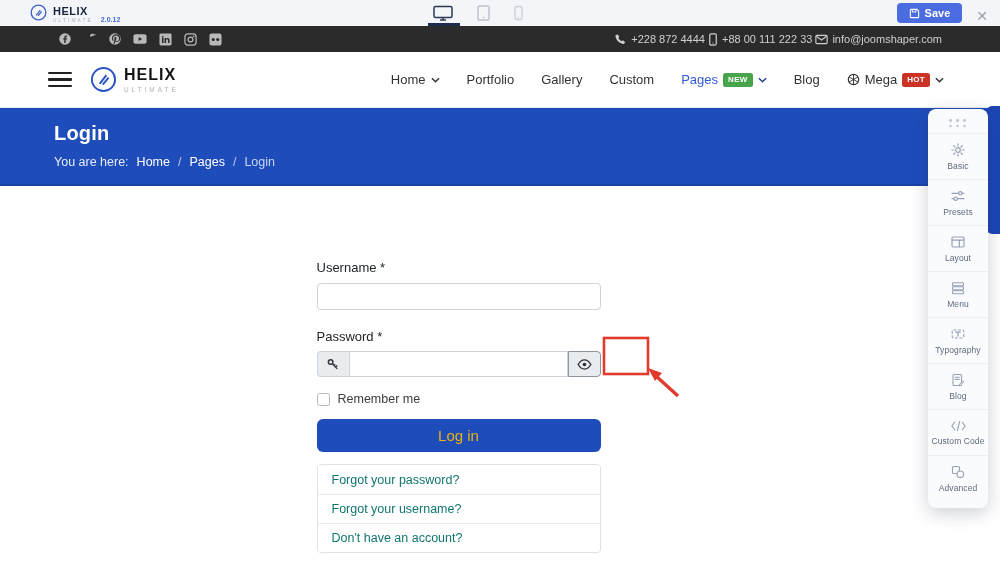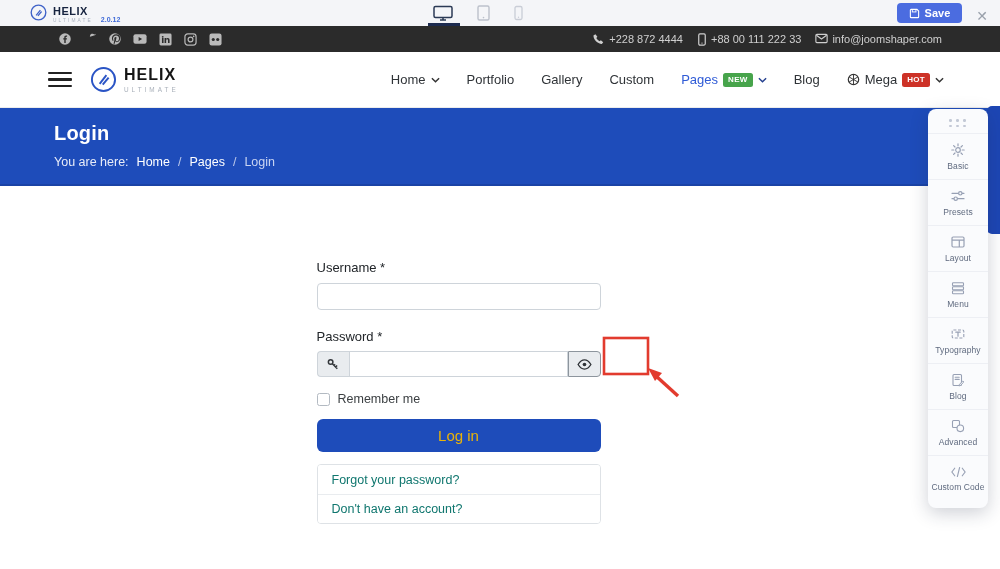--- a/index.html
+++ b/index.html
@@ -22,21 +22,21 @@
   .tb-right { display:flex; align-items:flex-end; gap:14px;padding-left:39px; }
   .save-btn { display:flex; align-items:center; gap:5px; background:#4b6ce0; color:#fff; border:none;
               border-radius:4px; height:20px; padding:0 12px; font-size:11px; font-weight:bold; cursor:pointer; }
   .close-x { font-size:14px; color:#99a0ab; cursor:pointer; line-height:1; }
 
   
   .contactbar { position:absolute; top:26px; left:0; width:1000px; height:26px; background:#2b2b2b;
                 display:flex; align-items:center; justify-content:space-between; padding:0 58px; }
   .social { display:flex; align-items:center; gap:11px; }
   .social .sicon { width:14px; height:14px; display:flex; align-items:center; justify-content:center; cursor:pointer; }
-  .contact { display:flex; align-items:flex-start; gap:14px; font-size:11px; color:#cfcfcf; }
+  .contact { display:flex; align-items:center; gap:3px; font-size:11px; color:#cfcfcf; }
   .contact .citem { display:flex; align-items:center; gap:4px; }
 
   
   .navbar { position:absolute; top:52px; left:0; width:1000px; height:56px; background:#fff;
             border-bottom:1px solid #ececec; display:flex; align-items:center; padding:0 56px 0 48px; }
   .hamburger { width:24px; display:flex; flex-direction:column; gap:4px; cursor:pointer; margin-right:18px; }
   .hamburger span { height:2.4px; background:#222; border-radius:1px; }
   .nb-brand { display:flex; align-items:center; gap:7px; }
   .nb-logo { width:27px; height:27px; }
   .nb-name { font-size:16px; font-weight:800; color:#151515; letter-spacing:1px; line-height:1; }
@@ -311,20 +311,21 @@
 
       <div class="remember">
         <span class="checkbox"></span>
         <span>Remember me</span>
       </div>
 
       <button class="login-btn">Log in</button>
 
       <div class="links-box">
         <div class="link-row">Forgot your password?</div>
+        <div class="link-row">Forgot your username?</div>
         <div class="link-row">Don't have an account?</div>
       </div>
     </div>
   </main>
 
   <div class="blue-strip"></div>
 
   <aside class="panel">
     <div class="drag-handle">
       <i></i>
@@ -373,31 +374,31 @@
     </div>
     <div class="p-item">
       <svg width="16" height="16" viewBox="0 0 16 16">
           <rect x="3" y="2.5" width="8.5" height="11" rx="1" fill="none" stroke="#97a0b4" stroke-width="1.1"></rect>
           <path d="M5.2 5.2h4M5.2 7.4h4" stroke="#97a0b4" stroke-width="1.1" stroke-linecap="round"></path>
           <path d="M9.2 12.6l3.6-3.6 1 1-3.6 3.6-1.3.3z" fill="#fafbfd" stroke="#97a0b4" stroke-width="1"></path>
         </svg>
       <span class="p-label">Blog</span>
     </div>
     <div class="p-item">
+      <svg width="17" height="14" viewBox="0 0 18 14">
+          <path d="M5 3L2 7l3 4M13 3l3 4-3 4M10.2 2.2L7.8 11.8" fill="none" stroke="#97a0b4" stroke-width="1.2" stroke-linecap="round"></path>
+        </svg>
+      <span class="p-label">Custom Code</span>
+    </div>
+    <div class="p-item">
       <svg width="16" height="16" viewBox="0 0 16 16">
           <rect x="2.5" y="2.5" width="7" height="7" rx="1" fill="none" stroke="#97a0b4" stroke-width="1.1"></rect>
           <circle cx="10.3" cy="10.3" r="3.3" fill="#fafbfd" stroke="#97a0b4" stroke-width="1.1"></circle>
         </svg>
       <span class="p-label">Advanced</span>
-    </div>
-    <div class="p-item">
-      <svg width="17" height="14" viewBox="0 0 18 14">
-          <path d="M5 3L2 7l3 4M13 3l3 4-3 4M10.2 2.2L7.8 11.8" fill="none" stroke="#97a0b4" stroke-width="1.2" stroke-linecap="round"></path>
-        </svg>
-      <span class="p-label">Custom Code</span>
     </div>
   </aside>
 
   <svg class="annotation" viewBox="0 0 1000 569">
     <rect x="604" y="338" width="44" height="36" fill="none" stroke="#e23b2e" stroke-width="2.6"></rect>
     <g>
       <line x1="678" y1="396" x2="656" y2="376" stroke="#e23b2e" stroke-width="3.4"></line>
       <polygon points="648,368 662,373 655,381" fill="#e23b2e"></polygon>
     </g>
   </svg>

